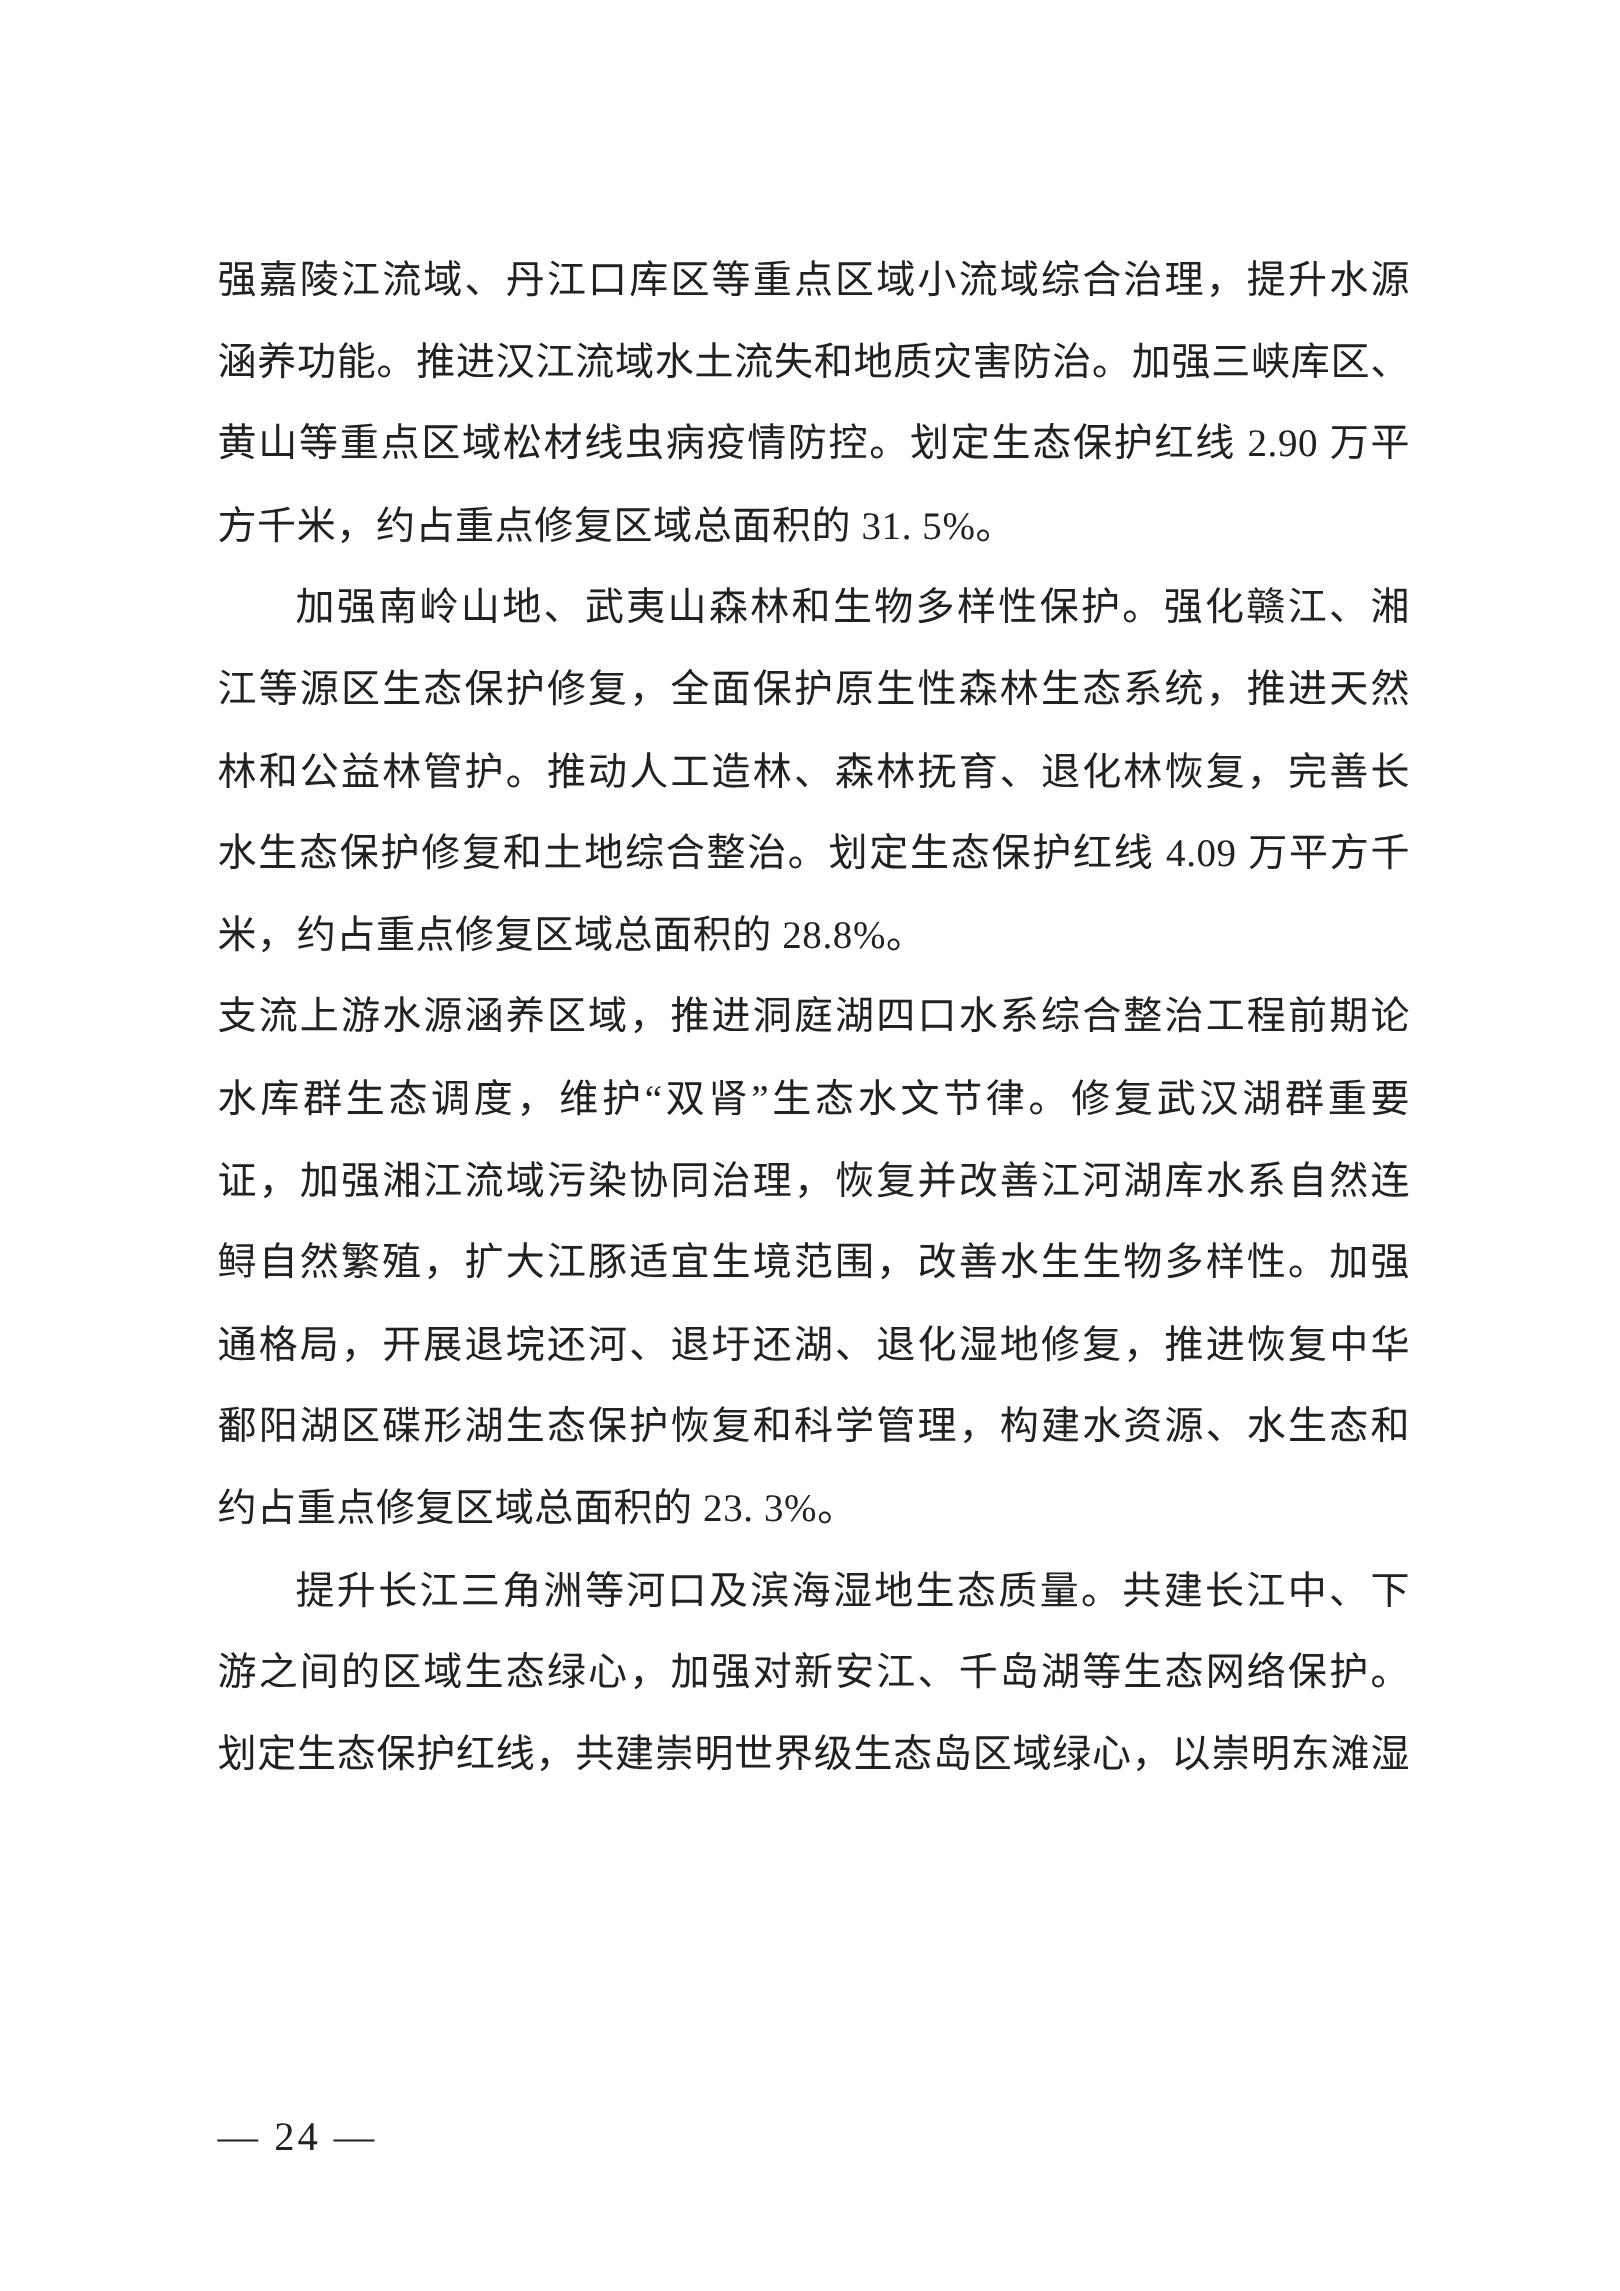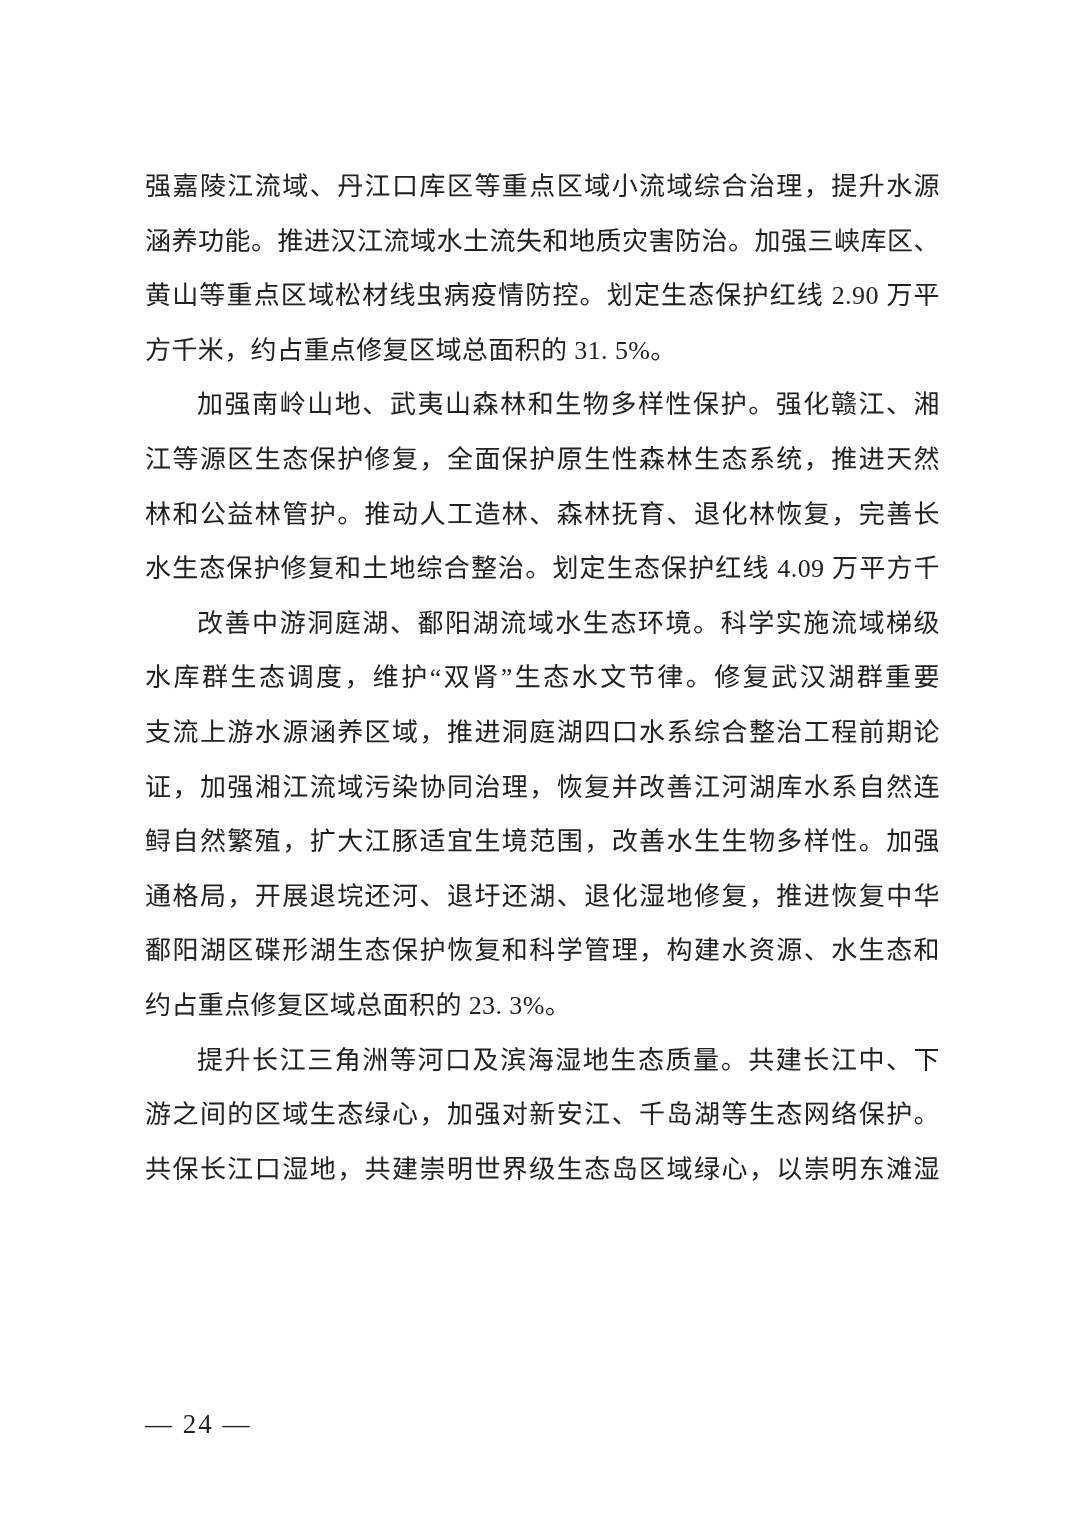--- a/index.html
+++ b/index.html
@@ -56,29 +56,29 @@
   <main class="content">
     <div>
         <div class="line">强嘉陵江流域、丹江口库区等重点区域小流域综合治理，提升水源</div>
         <div class="line">涵养功能。推进汉江流域水土流失和地质灾害防治。加强三峡库区、</div>
         <div class="line">黄山等重点区域松材线虫病疫情防控。划定生态保护红线 2.90 万平</div>
         <div class="line short">方千米，约占重点修复区域总面积的 31. 5%。</div>
         <div class="line indent">加强南岭山地、武夷山森林和生物多样性保护。强化赣江、湘</div>
         <div class="line">江等源区生态保护修复，全面保护原生性森林生态系统，推进天然</div>
         <div class="line">林和公益林管护。推动人工造林、森林抚育、退化林恢复，完善长</div>
         <div class="line">水生态保护修复和土地综合整治。划定生态保护红线 4.09 万平方千</div>
-        <div class="line indent">改善中游洞庭湖、鄱阳湖流域水生态环境。科学实施流域梯级</div>
+        <div class="line short">米，约占重点修复区域总面积的 28.8%。</div>
+        <div class="line">支流上游水源涵养区域，推进洞庭湖四口水系综合整治工程前期论</div>
         <div class="line">水库群生态调度，维护“双肾”生态水文节律。修复武汉湖群重要</div>
-        <div class="line">支流上游水源涵养区域，推进洞庭湖四口水系综合整治工程前期论</div>
         <div class="line">证，加强湘江流域污染协同治理，恢复并改善江河湖库水系自然连</div>
         <div class="line">鲟自然繁殖，扩大江豚适宜生境范围，改善水生生物多样性。加强</div>
         <div class="line">通格局，开展退垸还河、退圩还湖、退化湿地修复，推进恢复中华</div>
         <div class="line">鄱阳湖区碟形湖生态保护恢复和科学管理，构建水资源、水生态和</div>
         <div class="line short">约占重点修复区域总面积的 23. 3%。</div>
         <div class="line indent">提升长江三角洲等河口及滨海湿地生态质量。共建长江中、下</div>
         <div class="line">游之间的区域生态绿心，加强对新安江、千岛湖等生态网络保护。</div>
-        <div class="line">共保长江口湿地，共建崇明世界级生态岛区域绿心，以崇明东滩湿</div>
+        <div class="line">划定生态保护红线，共建崇明世界级生态岛区域绿心，以崇明东滩湿</div>
       </div>
   </main>
   <footer class="footer">
     <span>— 24 —</span>
   </footer>
 </div>
 
 </body></html>

